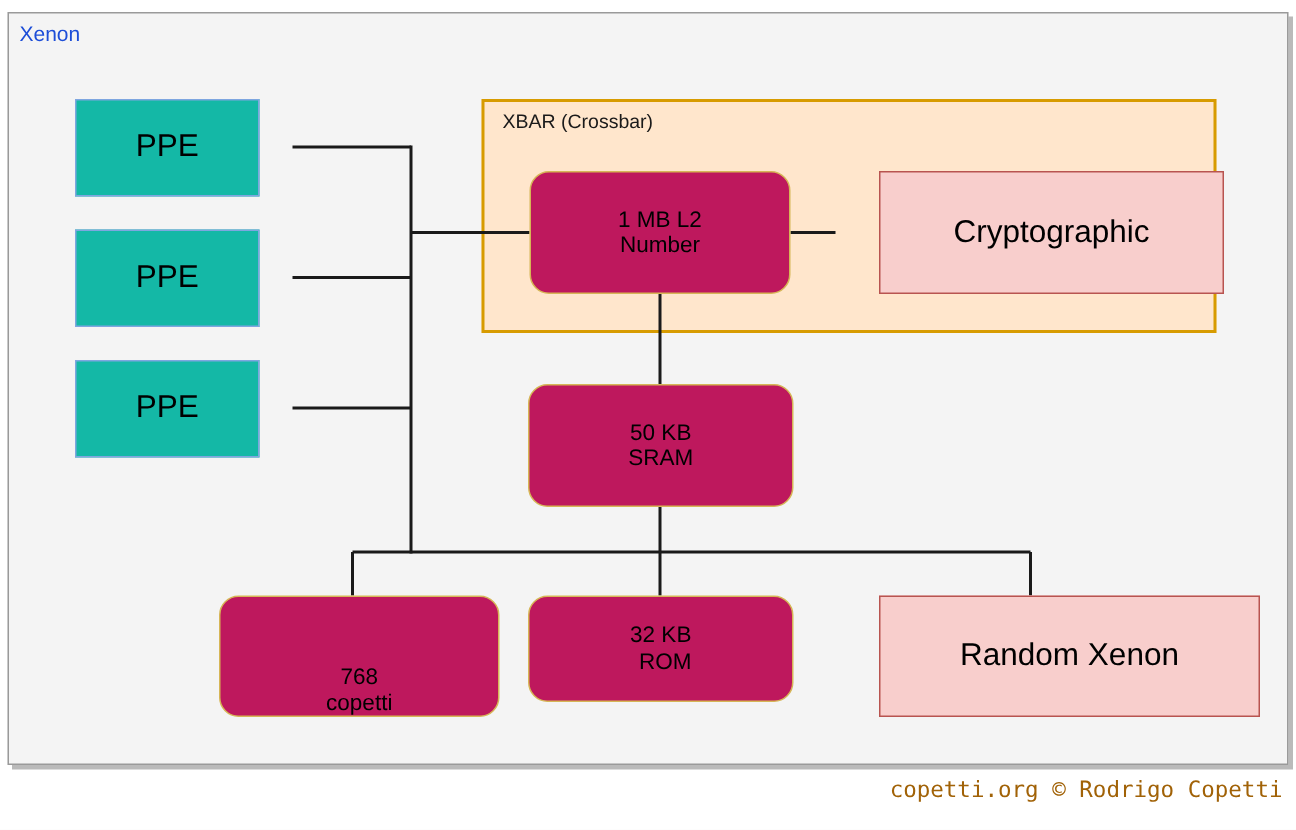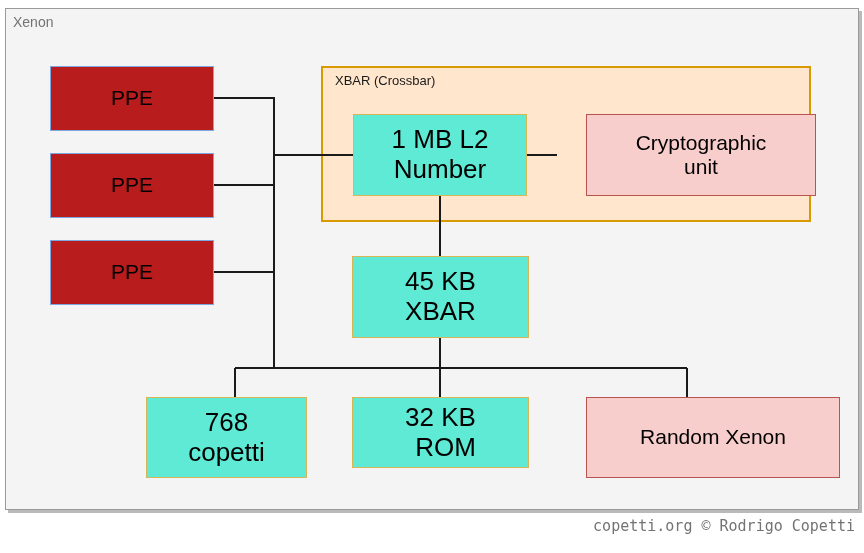--- a/index.html
+++ b/index.html
@@ -26,50 +26,51 @@
     left: 5px; top: 8px;
     width: 854px; height: 502px;
     background: #f4f4f4;
     border: 1px solid #9a9a9a;
     box-shadow: 3px 3px 0 0 rgba(130,130,130,0.55);
   }
   .chip-label {
     position: absolute;
     left: 7px; top: 4px;
     font-size: 14px;
-    color: #737373;
+    color: #1d4ed8;
     line-height: 18px;
     white-space: nowrap;
   }
 
   
   .node {
     position: absolute;
     display: flex;
     align-items: center;
     justify-content: center;
     text-align: center;
     line-height: 1.15;
     color: #000000;
     border-width: 1px;
     border-style: solid;
     z-index: 5;
   }
   .node span { display: block; }
 
   .node-ppe {
-    background: #b91c1c;
+    background: #14b8a6;
     border-color: #7ea6e0;
     font-size: 21px;
-    width: 164px; height: 65px;
+    width: 123px; height: 65px;
   }
   .node-yellow {
-    background: #5eead4;
+    background: #be185d;
     border-color: #d6b656;
-    font-size: 26px;
+    font-size: 15px;
+    border-radius: 13px;
   }
   .node-red {
     background: #f8cecc;
     border-color: #b85450;
     font-size: 21px;
     margin-left: 29px;
   }
 
   
   .group-xbar {
@@ -89,33 +90,33 @@
   }
 
   
   #ppe-0 { left: 50px;  top: 66px;  }
   #ppe-1 { left: 50px;  top: 153px; }
   #ppe-2 { left: 50px;  top: 240px; }
 
   #l2-cache   { left: 353px; top: 114px; width: 174px; height: 82px; }
   #crypto     { left: 557px; top: 114px; width: 230px; height: 82px; }
   #sram       { left: 352px; top: 256px; width: 177px; height: 82px; }
-  #efuses     { left: 146px; top: 397px; width: 161px; height: 81px; }
+  #efuses     { left: 146px; top: 397px; width: 187px; height: 81px; align-items: flex-end; }
   #rom        { left: 352px; top: 397px; width: 177px; height: 71px; text-align: right; }
   #rng        { left: 557px; top: 397px; width: 254px; height: 81px; }
 
   
   .footer {
     position: absolute;
     left: 0; top: 517px;
     width: 855px;
     text-align: right;
     font-family: "DejaVu Sans Mono", monospace;
     font-size: 15px;
-    color: #737373;
+    color: #a16207;
     letter-spacing: 0px;
   }
 
   svg.wires { position: absolute; left: 0; top: 0; width: 864px; height: 553px; z-index: 3; pointer-events: none; }
   svg.wires line, svg.wires path { stroke: #1a1a1a; stroke-width: 2; fill: none; }
 </style>
 </head>
 <body>
 
 <div id="canvas">
@@ -166,28 +167,27 @@
   <div class="node node-yellow" id="l2-cache">
     <div>
       <span>1 MB L2</span>
       <span>Number</span>
     </div>
   </div>
 
   <div class="node node-red" id="crypto">
     <div>
       <span>Cryptographic</span>
-      <span>unit</span>
     </div>
   </div>
 
   <div class="node node-yellow" id="sram">
     <div>
-      <span>45 KB</span>
-      <span>XBAR</span>
+      <span>50 KB</span>
+      <span>SRAM</span>
     </div>
   </div>
 
   <div class="node node-yellow" id="efuses">
     <div>
       <span>768</span>
       <span>copetti</span>
     </div>
   </div>
 

